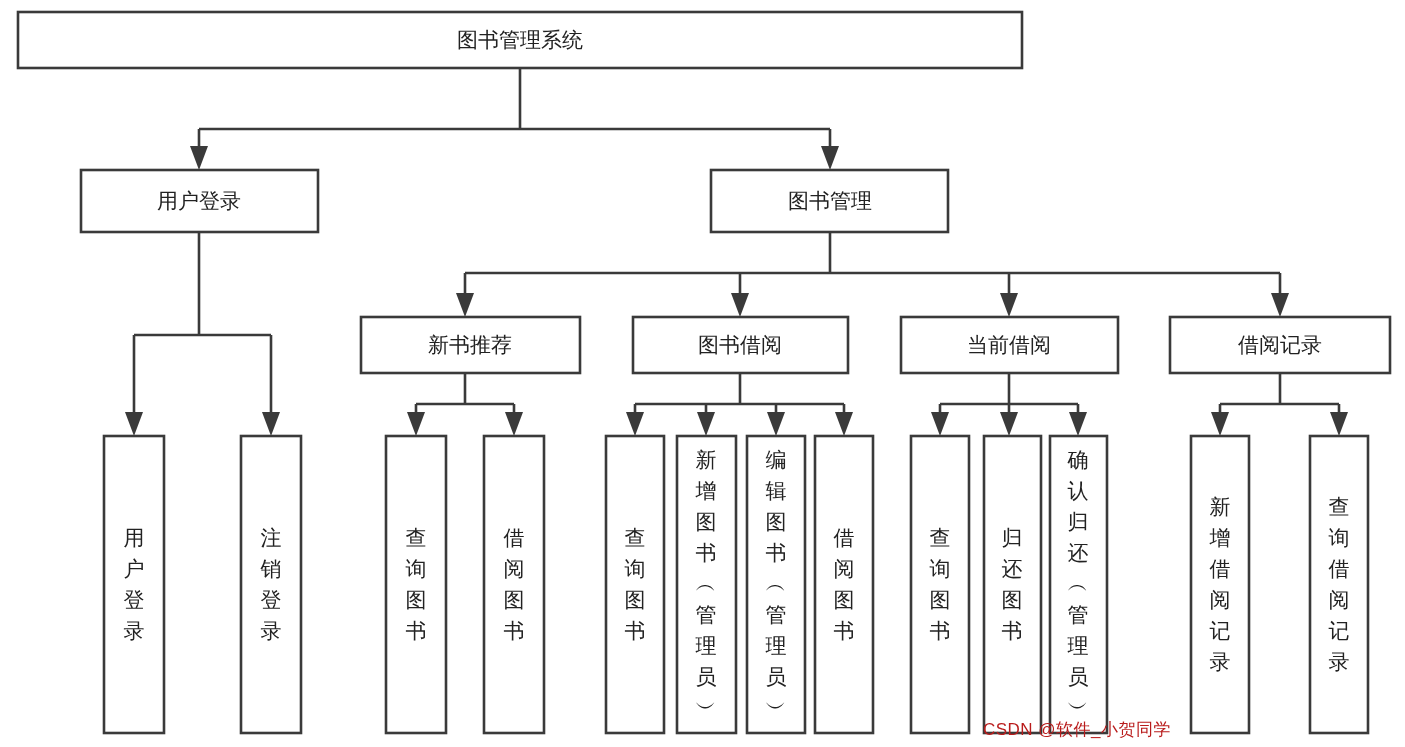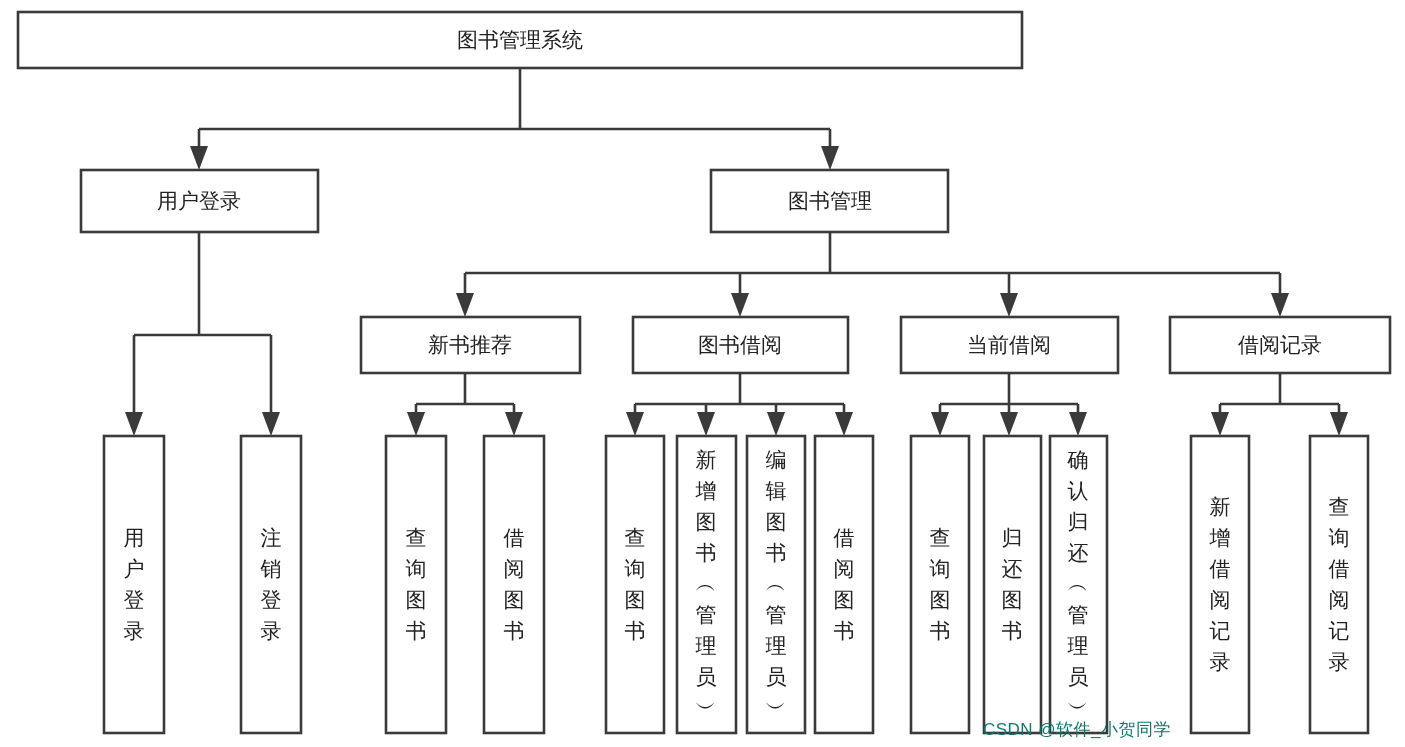--- a/index.html
+++ b/index.html
@@ -57,21 +57,21 @@
     text-anchor: middle;
     dominant-baseline: middle;
     white-space: pre;
   }
   .watermark {
     position: absolute;
     right: 8px;
     bottom: 6px;
     font-family: "Liberation Sans", "DejaVu Sans", sans-serif;
     font-size: 17px;
-    color: #0f766e;
+    color: #b91c1c;
     letter-spacing: 0.5px;
     user-select: none;
     pointer-events: none;
   }
 </style>
 </head>
 <body>
 
 <div id="diagram-root">
 

